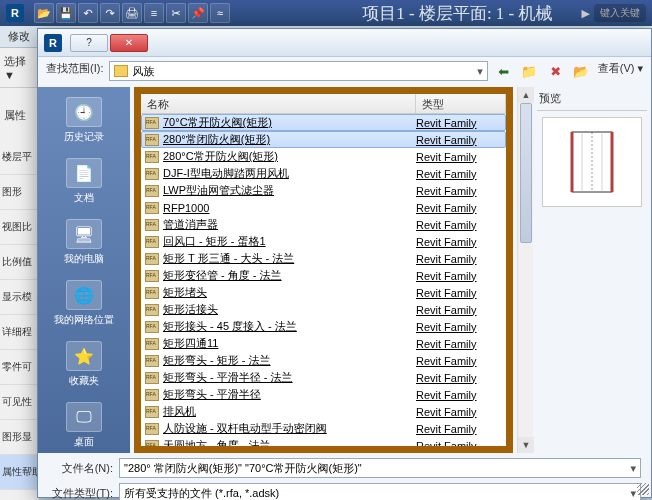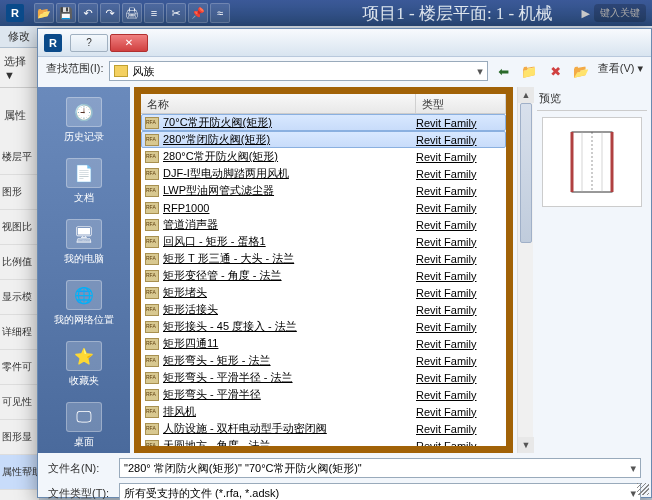--- a/index.html
+++ b/index.html
@@ -63,21 +63,21 @@
 .scroll-v .arr.up { top: 0; }
 .scroll-v .arr.dn { bottom: 0; }
 
 .preview { width: 118px; padding: 0 4px; }
 .preview .plabel { font-size: 11px; color: #333; padding: 4px 2px; border-bottom: 1px solid #ccc; margin-bottom: 6px; }
 .preview .pimg { width: 100px; height: 90px; background: #fff; border: 1px solid #ccc; margin: 0 auto; display: flex; align-items: center; justify-content: center; }
 .preview .pimg svg { width: 60px; height: 70px; }
 
 .dialog-bottom { padding: 5px 10px 3px; }
 .field-row { display: flex; align-items: center; gap: 6px; margin-bottom: 5px; }
-.field-row .flbl { font-size: 11px; color: #333; width: 65px; text-align: left; }
+.field-row .flbl { font-size: 11px; color: #333; width: 65px; text-align: right; }
 .field-row .finput { flex: 1; height: 20px; border: 1px solid #9ab; background: #fff; padding: 0 4px; font-size: 11px; display: flex; align-items: center; }
 .field-row .finput .dd { margin-left: auto; color: #555; }
 .resize-grip { position: absolute; right: 2px; bottom: 2px; width: 12px; height: 12px; background: repeating-linear-gradient(135deg, #888, #888 1px, transparent 1px, transparent 3px); }
 </style>
 </head>
 <body>
 
 <div class="app-bg">
   <div class="app-titlebar">
     <div class="r-logo">R</div>

